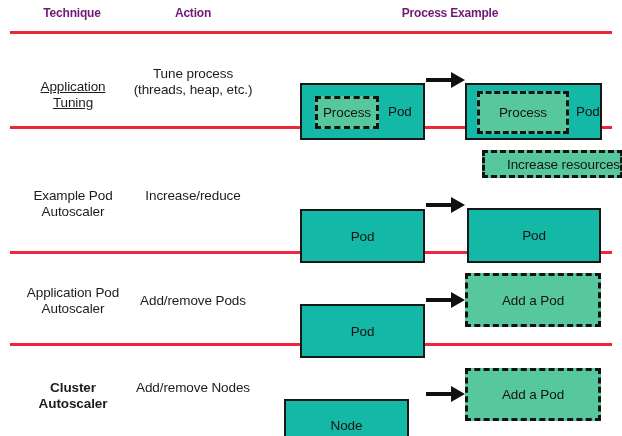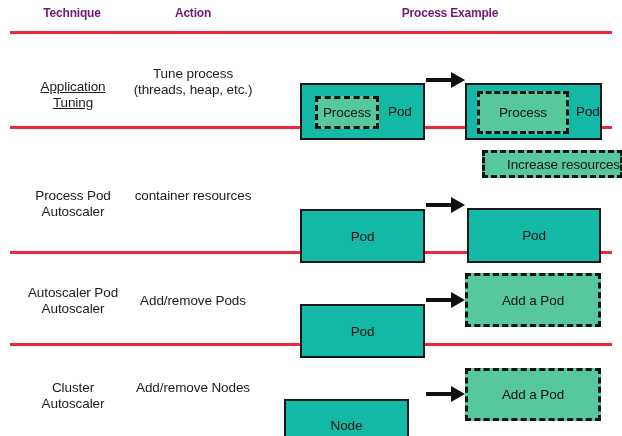--- a/index.html
+++ b/index.html
@@ -150,66 +150,66 @@
   </div>
 
   <div class="box pod-box" style="left:465px; top:52px; width:137px; height:57px;">
     <div class="box green-box dashed" style="position:absolute; left:10px; top:6px; width:92px; height:43px;">
       <span>Process</span>
     </div>
     <span class="pod-label-right" style="left:109px; top:19px;">Pod</span>
   </div>
 
   <div class="cell-technique" style="top:188px;">
-    <div>Process Pod</div>
+    <div>Example Pod</div>
     <div>Autoscaler</div>
   </div>
   <div class="cell-action" style="top:188px;">
-    <div>container resources</div>
+    <div>Increase/reduce</div>
   </div>
 
   <div class="box pod-box" style="left:300px; top:178px; width:125px; height:54px;">
     <span>Pod</span>
   </div>
 
   <div class="arrow" style="left:426px; top:197px; width:39px;">
     <div class="shaft" style="width:26px;"></div>
     <div class="head" style="left:25px;"></div>
   </div>
 
   <div class="box green-box dashed" style="left:463px; top:150px; width:141px; height:28px; justify-content:flex-end; padding-left:8px;margin-left:19px;">
     <span>Increase resources</span>
   </div>
 
   <div class="box pod-box" style="left:467px; top:177px; width:134px; height:55px;">
     <span>Pod</span>
   </div>
 
   <div class="cell-technique" style="top:285px;">
-    <div>Autoscaler Pod</div>
+    <div>Application Pod</div>
     <div>Autoscaler</div>
   </div>
   <div class="cell-action" style="top:293px;">
     <div>Add/remove Pods</div>
   </div>
 
   <div class="box pod-box" style="left:300px; top:273px; width:125px; height:54px;">
     <span>Pod</span>
   </div>
 
   <div class="arrow" style="left:426px; top:292px; width:39px;">
     <div class="shaft" style="width:26px;"></div>
     <div class="head" style="left:25px;"></div>
   </div>
 
   <div class="box green-box dashed" style="left:465px; top:273px; width:136px; height:54px;">
     <span>Add a Pod</span>
   </div>
 
-  <div class="cell-technique" style="top:380px;">
+  <div class="cell-technique" style="top:380px;font-weight:bold;">
     <div>Cluster</div>
     <div>Autoscaler</div>
   </div>
   <div class="cell-action" style="top:380px;">
     <div>Add/remove Nodes</div>
   </div>
 
   <div class="box pod-box" style="left:284px; top:368px; width:125px; height:53px;">
     <span>Node</span>
   </div>

